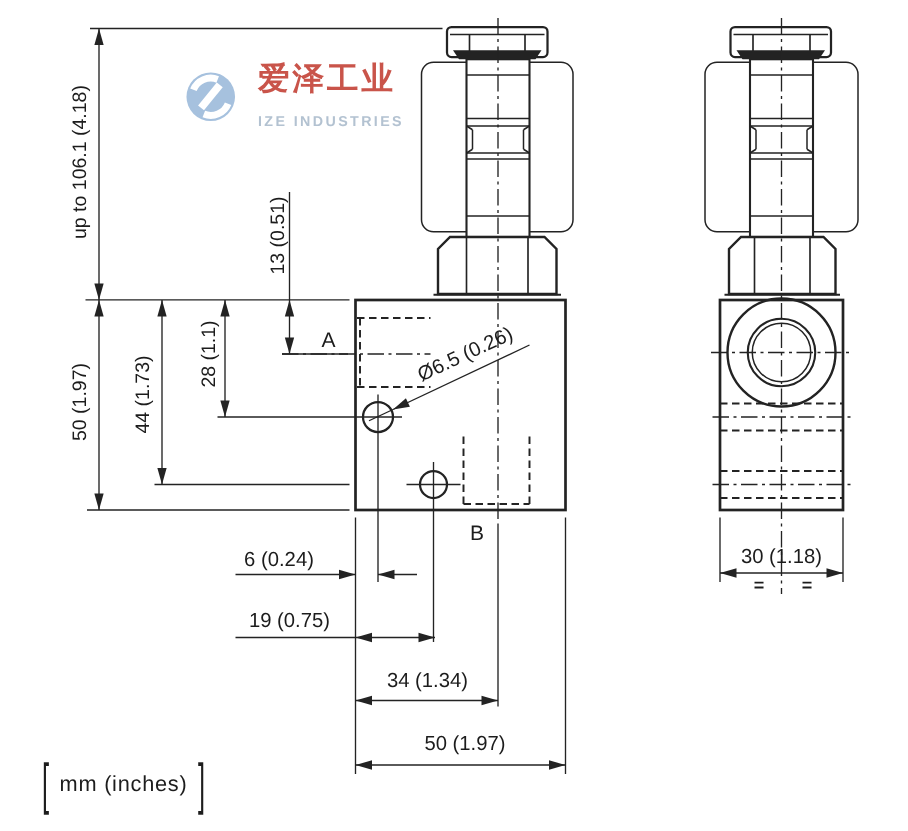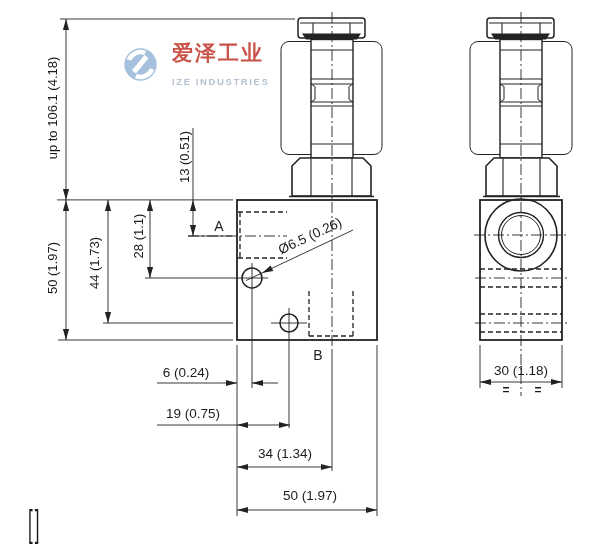--- a/index.html
+++ b/index.html
@@ -221,16 +221,17 @@
 
     <text class="portlbl" x="219" y="231" text-anchor="middle">A</text>
     <text class="portlbl" x="318" y="360" text-anchor="middle">B</text>
 
     <text class="eq" x="506" y="394" text-anchor="middle">=</text>
     <text class="eq" x="538" y="394" text-anchor="middle">=</text>
   </svg>
 
   <div class="units">
     <span class="bracket">[</span>
+    <span class="unit-text">mm (inches)</span>
     <span class="bracket">]</span>
   </div>
 
 </div>
 
 </body></html>

